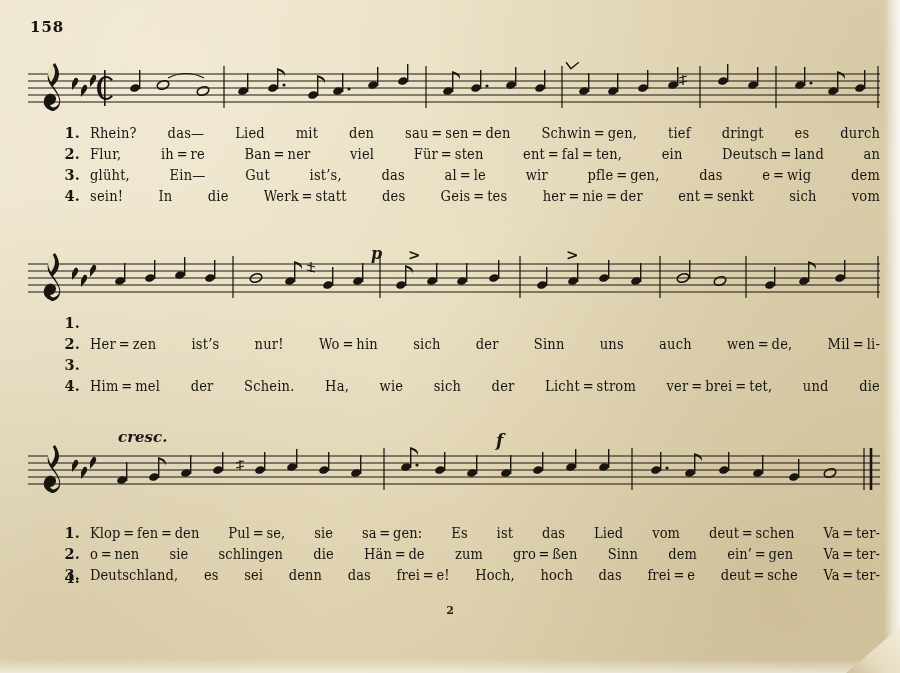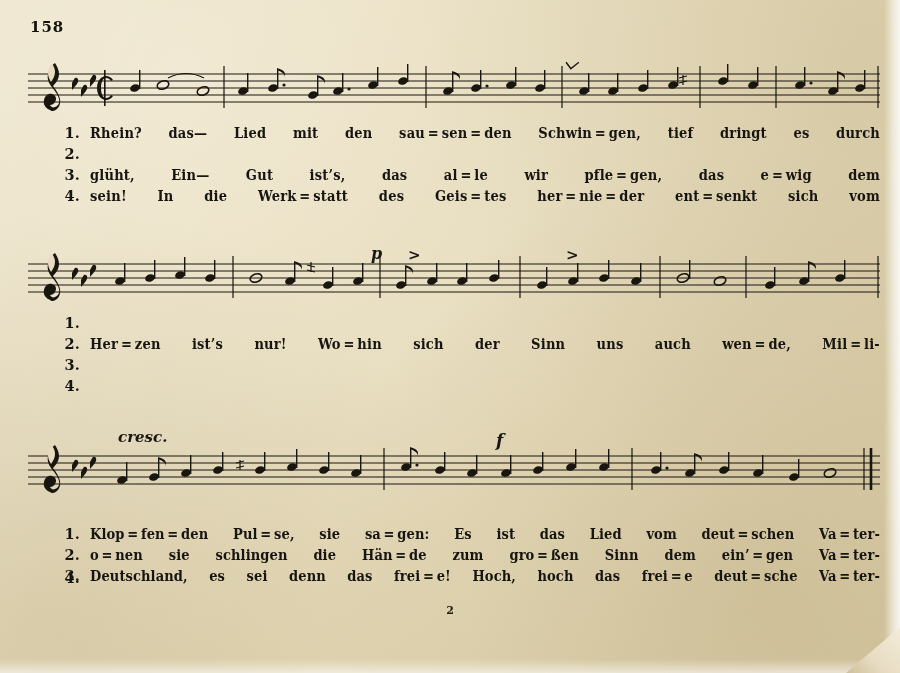--- a/index.html
+++ b/index.html
@@ -129,21 +129,21 @@
     flex: 0 0 auto;
   }
   .lyric-text {
     font-weight: 700;
     flex: 1 1 auto;
     display: block;
   }
   
   .fraktur {
     font-family: "DejaVu Serif", serif;
-    font-weight: 700;
+    font-weight: 400;
     font-stretch: semi-condensed;
   }
   
   .lyric-text.j {
     text-align: justify;
     text-align-last: justify;
   }
 
   .sys3 .lyric-text.j { letter-spacing: 0.1px; margin-top: 19px; }
 
@@ -266,20 +266,21 @@
       <div class="expr" style="left:536px; top:-6px; font-size:18px;">⌵</div>
     </div>
 
     <div class="lyrics">
       <div class="lyric-line">
         <span class="lyric-num">1.</span>
         <span class="lyric-text fraktur j">Rhein? das— Lied mit den  sau = sen = den   Schwin = gen, tief dringt es  durch</span>
       </div>
       <div class="lyric-line">
         <span class="lyric-num">2.</span>
+        <span class="lyric-text fraktur j">Flur,  ih = re Ban = ner viel  Für = sten ent = fal = ten, ein Deutsch = land  an</span>
       </div>
       <div class="lyric-line">
         <span class="lyric-num">3.</span>
         <span class="lyric-text fraktur j">glüht,   Ein— Gut ist’s, das  al = le   wir  pfle = gen, das  e = wig  dem</span>
       </div>
       <div class="lyric-line">
         <span class="lyric-num">4.</span>
         <span class="lyric-text fraktur j">sein!  In die Werk = statt des  Geis = tes her = nie = der ent = senkt sich  vom</span>
       </div>
     </div>
@@ -374,20 +375,21 @@
       </div>
       <div class="lyric-line">
         <span class="lyric-num">2.</span>
         <span class="lyric-text fraktur j">Her = zen ist’s nur!   Wo = hin sich der Sinn uns auch  wen = de,   Mil = li-</span>
       </div>
       <div class="lyric-line">
         <span class="lyric-num">3.</span>
       </div>
       <div class="lyric-line">
         <span class="lyric-num">4.</span>
+        <span class="lyric-text fraktur j">Him = mel der Schein.   Ha, wie sich der Licht = strom ver = brei = tet,  und die</span>
       </div>
     </div>
   </div>
 
   <div class="system s3 sys3">
     <div class="staff-wrap">
       <svg class="staff-svg" width="852" height="62" viewBox="0 0 852 62">
         <g stroke="#191610" stroke-width="1.1">
           <line x1="0" y1="16" x2="852" y2="16"></line>
           <line x1="0" y1="23" x2="852" y2="23"></line>

